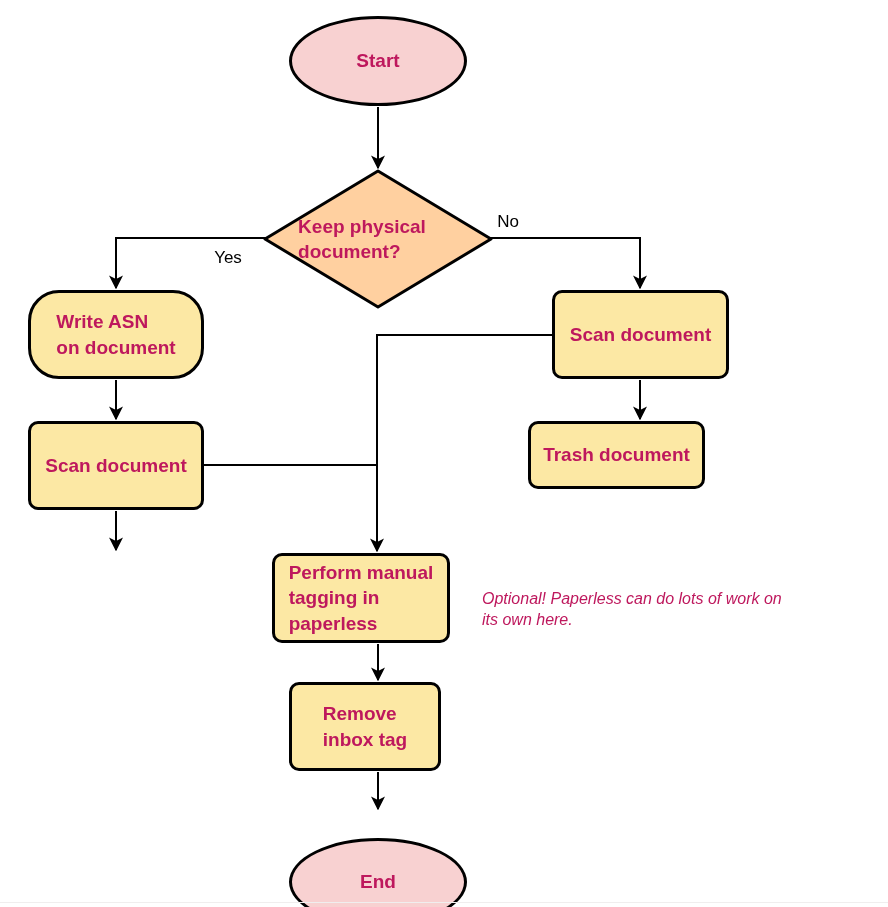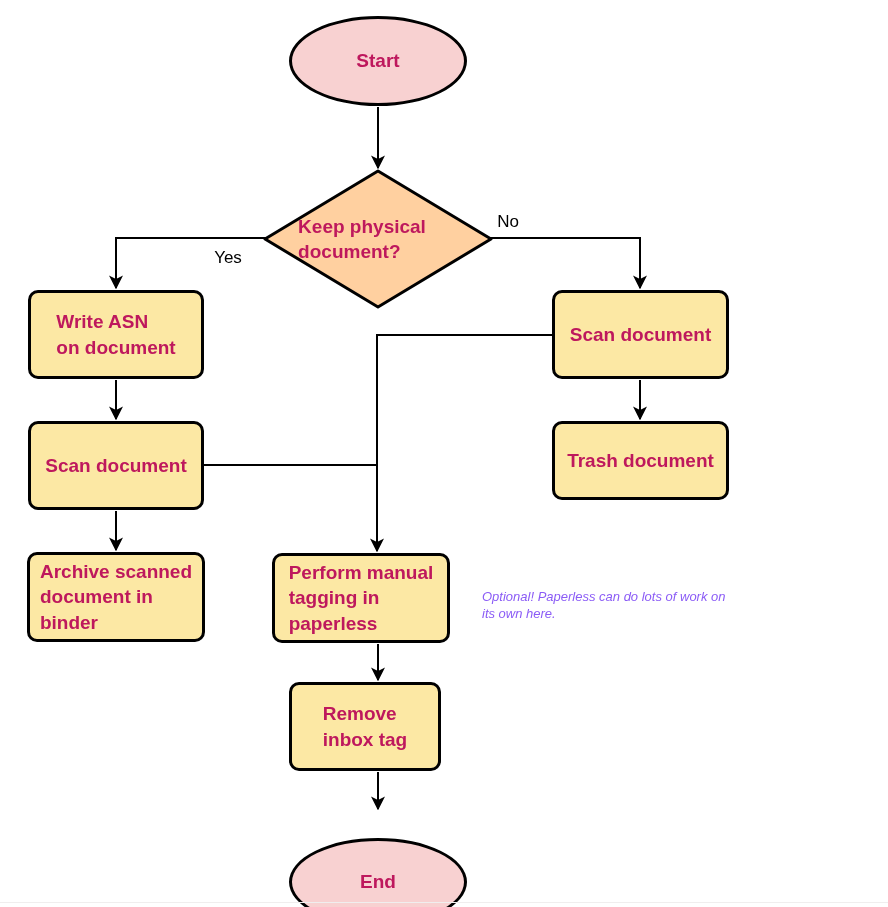--- a/index.html
+++ b/index.html
@@ -53,24 +53,24 @@
     position: absolute;
     font-size: 17px;
     color: #000000;
     transform: translateX(-50%);
   }
   .annotation {
     position: absolute;
     left: 482px;
     top: 588px;
     width: 400px;
-    font-size: 13px;
+    font-size: 16px;
     font-style: italic;
     line-height: 1.32;
-    color: #8b5cf6;
+    color: #be185d;
     white-space: pre-line;
   }
   .bottom-hairline {
     position: absolute;
     left: 0;
     top: 902px;
     width: 888px;
     height: 1px;
     background: #f0eeee;
   }
@@ -112,32 +112,29 @@
 
   <div class="node terminator" style="left:289px; top:16px; width:178px; height:90px;">Start</div>
 
   <div class="node decision-text" style="left:262px; top:206px; width:200px; height:66px;">Keep physical
 document?</div>
 
   <div class="edge-label" style="left:228px; top:212px;margin-top:36px;">Yes</div>
 
   <div class="edge-label" style="left:508px; top:212px;">No</div>
 
-  <div class="node process" style="left:28px; top:290px; width:176px; height:89px;">Write ASN
+  <div class="node process" style="left:28px; top:290px; width:176px; height:89px;border-radius:31px;">Write ASN
 on document</div>
 
   <div class="node process" style="left:28px; top:421px; width:176px; height:89px;">Scan document</div>
 
-  <div class="node process" style="left:27px; top:552px; width:178px; height:90px;">Archive scanned
-document in
-binder</div>
 
   <div class="node process" style="left:552px; top:290px; width:177px; height:89px;">Scan document</div>
 
-  <div class="node process" style="left:552px; top:421px; width:177px; height:79px;">Trash document</div>
+  <div class="node process" style="left:528px; top:421px; width:177px; height:68px;">Trash document</div>
 
   <div class="node process" style="left:272px; top:553px; width:178px; height:90px;">Perform manual
 tagging in
 paperless</div>
 
   <div class="annotation">Optional! Paperless can do lots of work on
 its own here.</div>
 
   <div class="node process" style="left:289px; top:682px; width:152px; height:89px;">Remove
 inbox tag</div>

